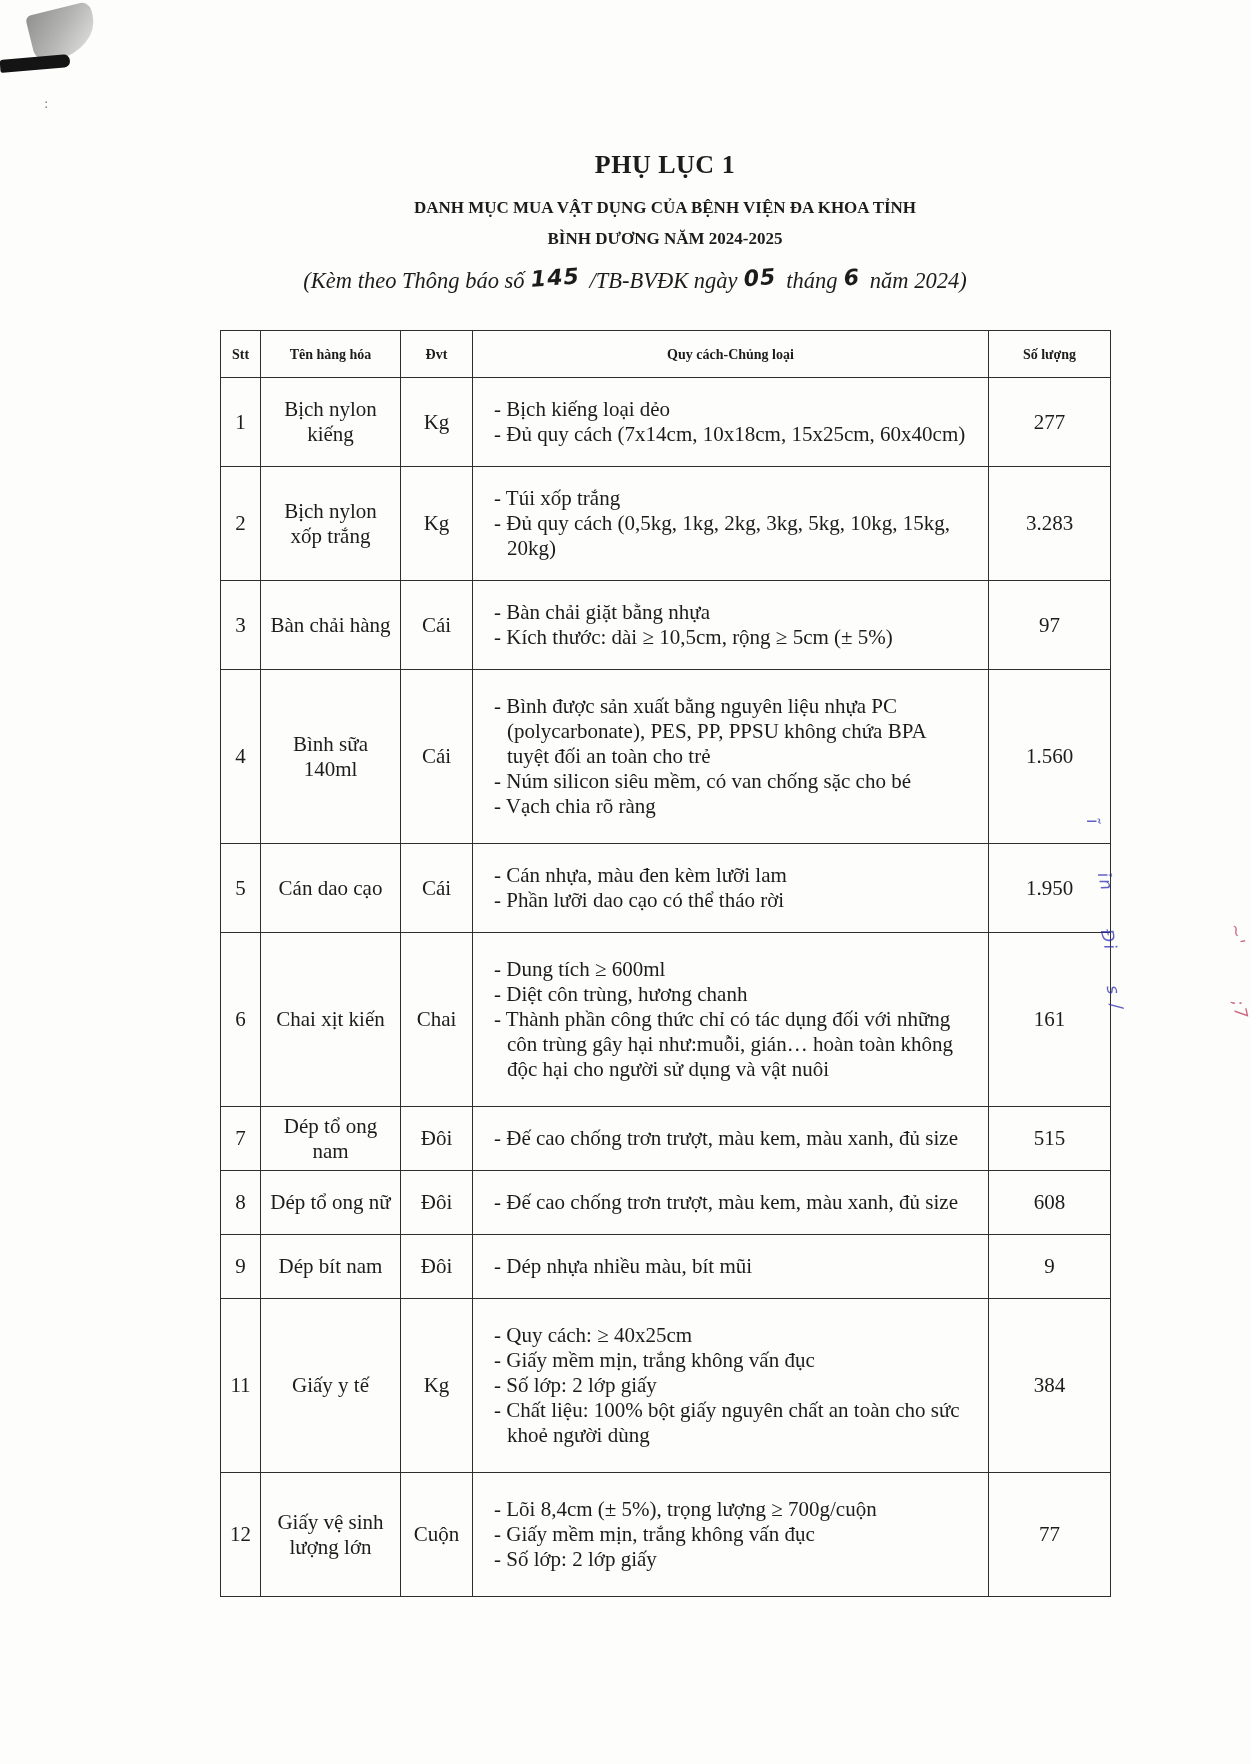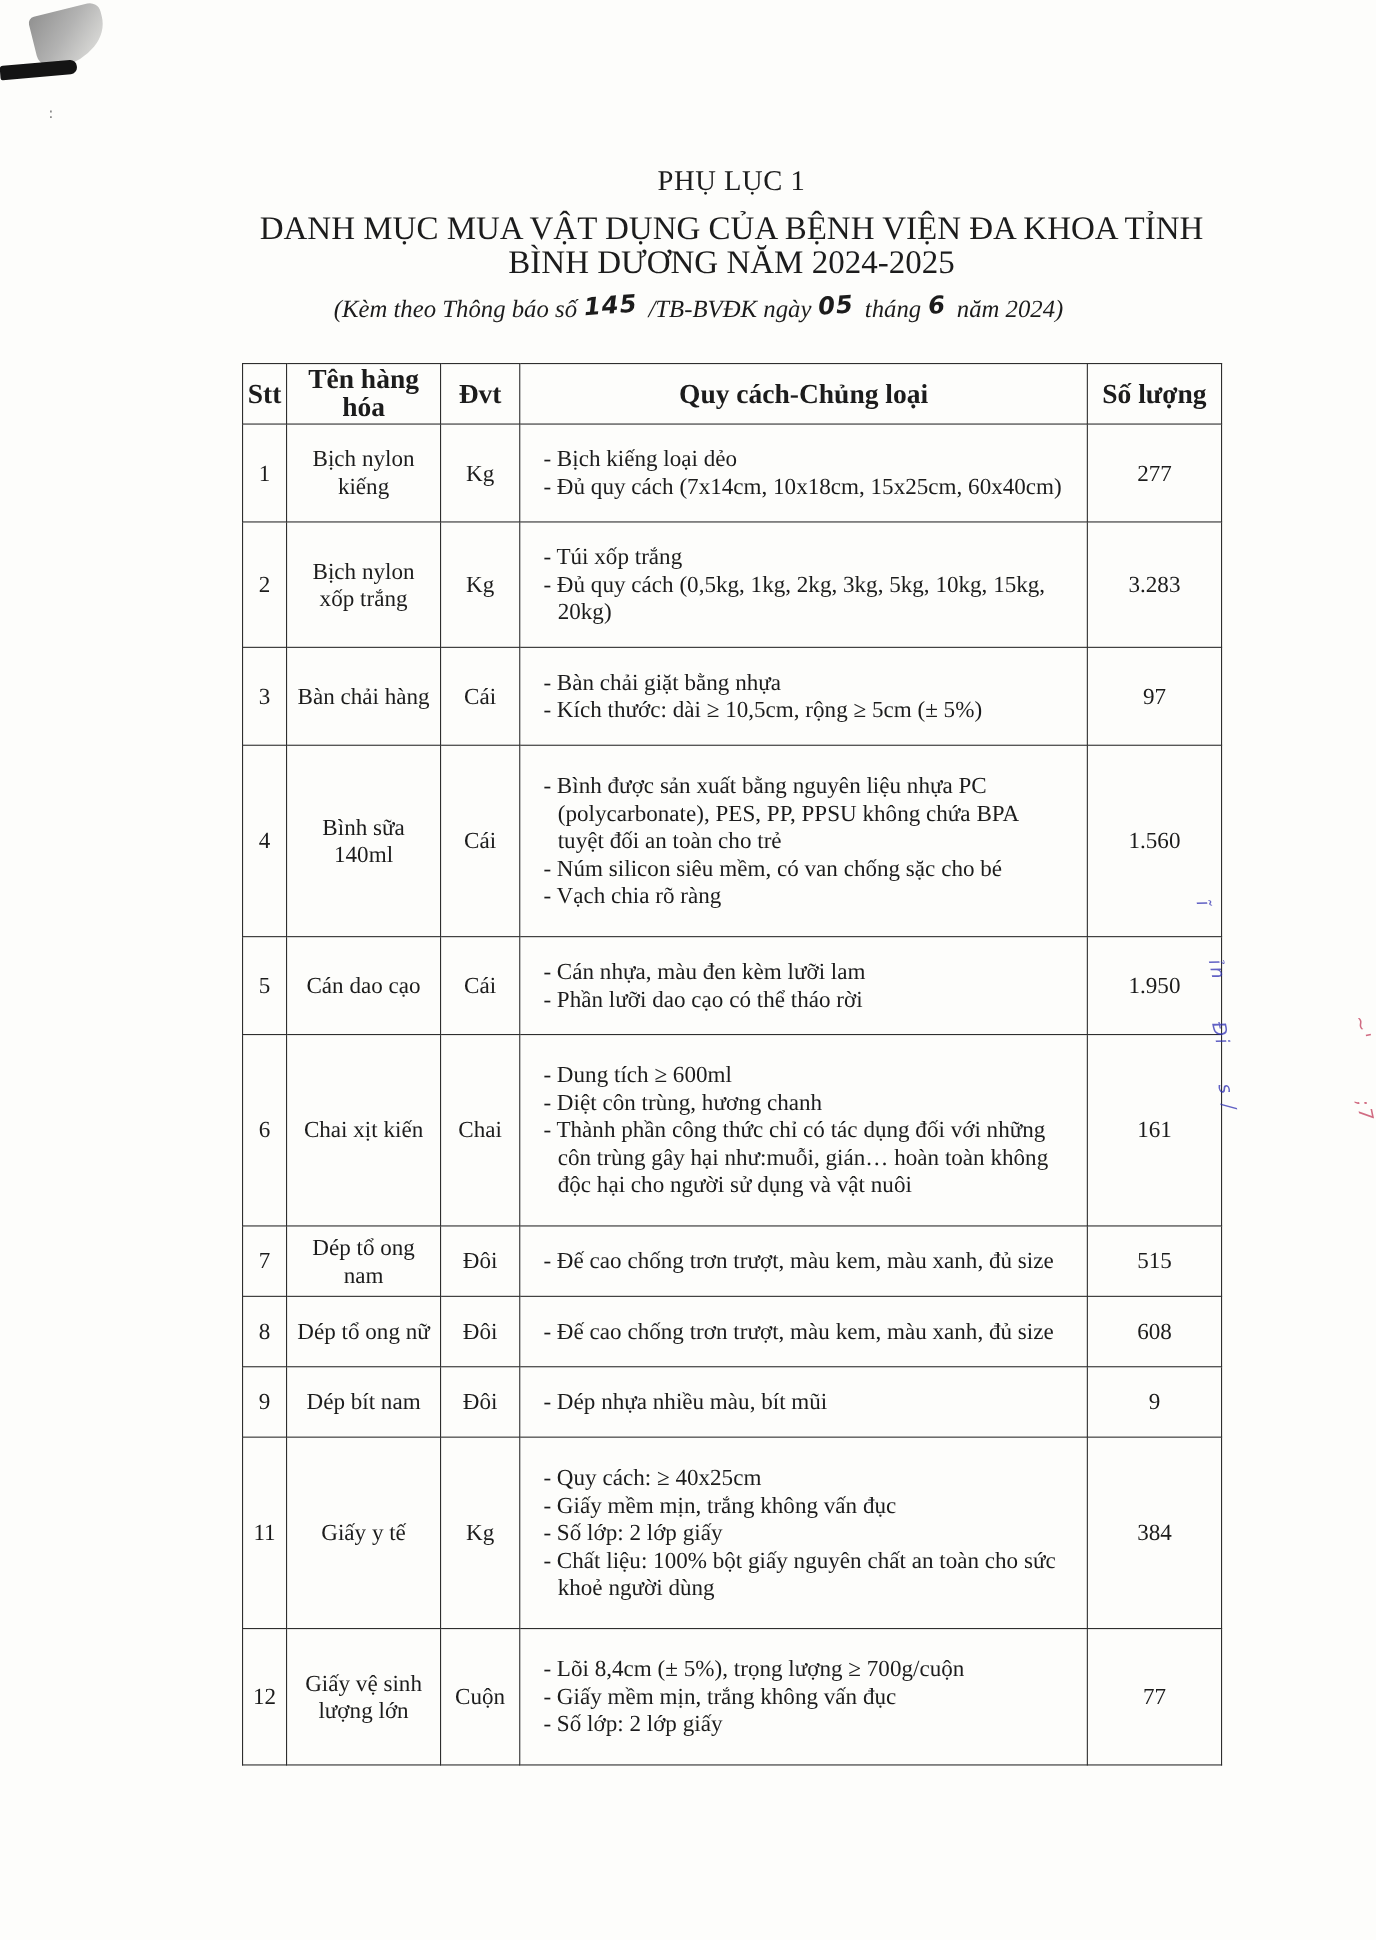--- a/index.html
+++ b/index.html
@@ -39,24 +39,24 @@
     opacity:.75;
     transform:rotate(78deg);
     font-size:17px;
     letter-spacing:2px;
   }
   
   .head-wrap{
     position:absolute;left:220px;top:150px;width:890px;text-align:center;
   }
   .doc-title{
-    font-size:26px;font-weight:normal;letter-spacing:.5px;margin:0 0 12px 0;
+    font-size:26px;font-weight:bold;letter-spacing:.5px;margin:0 0 12px 0;
   }
   .doc-subtitle{
-    font-size:30px;font-weight:normal;line-height:31px;margin:0 0 14px 0;
+    font-size:17px;font-weight:bold;line-height:31px;margin:0 0 14px 0;
   }
   .doc-ref{
     font-size:22.5px;font-style:italic;margin:0;transform:translateX(-30px);
     white-space:nowrap;
   }
   .hand{
     font-family:"DejaVu Sans",sans-serif;
     font-style:italic;font-weight:bold;
     font-size:22px;
     display:inline-block;
@@ -70,21 +70,21 @@
     border-collapse:collapse;table-layout:fixed;
     font-size:21px;line-height:25px;
   }
   table.items th,table.items td{
     border:1.6px solid #2e2e2e;
     padding:3px 5px;
     vertical-align:middle;
     background:transparent;
   }
   table.items th{
-    font-size:25px;font-weight:bold;height:42px;text-align:center;padding:2px 4px;
+    font-size:14px;font-weight:bold;height:42px;text-align:center;padding:2px 4px;
   }
   td.c{text-align:center;}
   td.name{padding-left:11px;text-align:center;}
   td.specs-cell{padding:5px 6px 5px 8px;}
   ul.specs{margin:16px;padding:0;list-style:none;}
   ul.specs li{text-indent:-13px;padding-left:13px;}
   tr.r-tall td{padding-top:8px;padding-bottom:8px;}
 </style>
 </head>
 <body>

